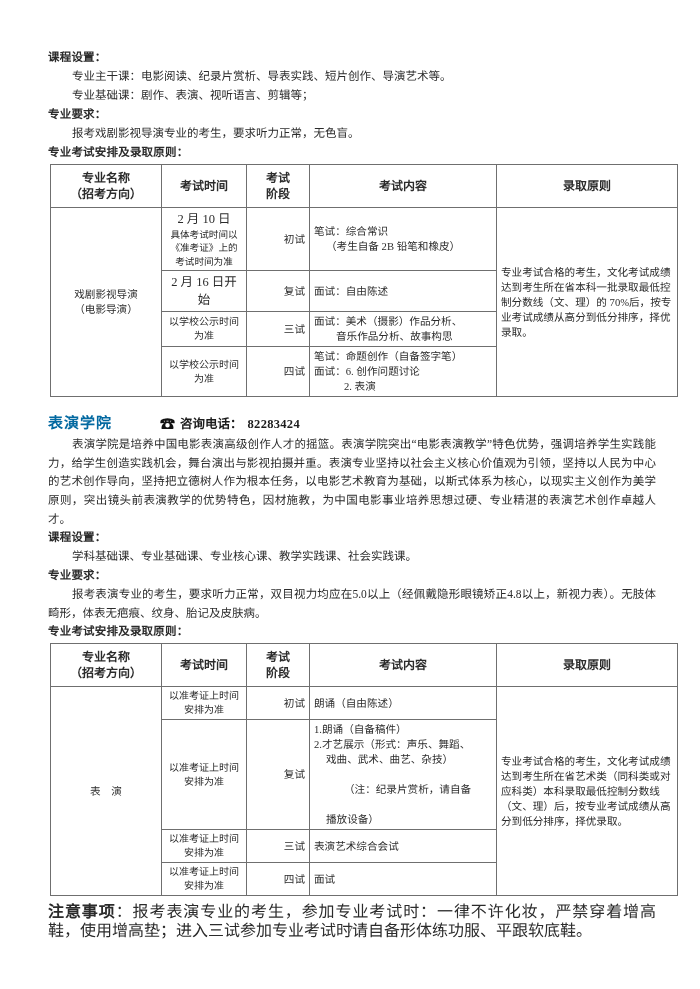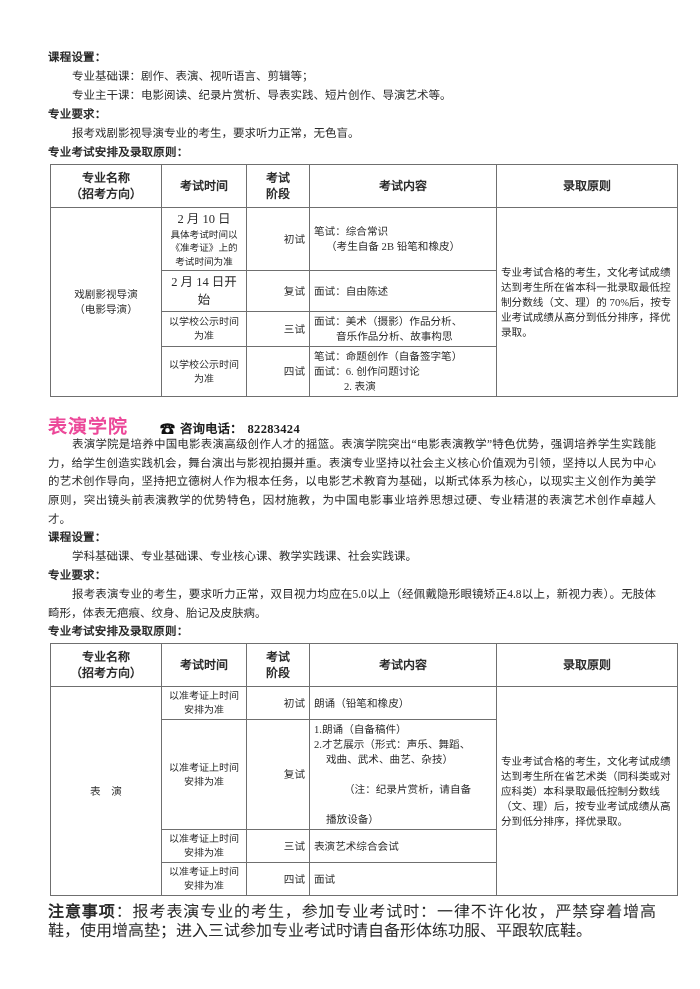--- a/index.html
+++ b/index.html
@@ -47,23 +47,23 @@
   }
 
   
   .college-head {
     display: flex;
     align-items: baseline;
     margin: 14px 0 2px 0;
     height: 22px;
   }
   .college-name {
-    color: #ec4899;
-    font-weight: bold;
-    font-size: 19px;
+    color: #0369a1;
+    font-weight: bold;
+    font-size: 15px;
     letter-spacing: 1px;
     width: 112px;
     flex: 0 0 112px;
   }
   .phone-wrap {
     display: flex;
     align-items: baseline;
     gap: 5px;
     font-size: 12.5px;
     font-weight: bold;
@@ -138,22 +138,22 @@
     color: #3a3a3a;
     font-family: "Liberation Serif", serif;
   }
 </style>
 </head>
 <body>
 
 <div class="page">
 
   <p class="sec-label">课程设置：</p>
+  <p class="body-line">专业主干课：电影阅读、纪录片赏析、导表实践、短片创作、导演艺术等。</p>
   <p class="body-line">专业基础课：剧作、表演、视听语言、剪辑等；</p>
-  <p class="body-line">专业主干课：电影阅读、纪录片赏析、导表实践、短片创作、导演艺术等。</p>
   <p class="sec-label">专业要求：</p>
   <p class="body-line">报考戏剧影视导演专业的考生，要求听力正常，无色盲。</p>
   <p class="sec-label">专业考试安排及录取原则：</p>
 
   <table class="exam">
     <thead>
       <tr>
         <th class="c-major">
           <span>专业名称</span><br>
           <span>（招考方向）</span>
@@ -181,21 +181,21 @@
         </td>
         <td class="c-stage stage-cell">初试</td>
         <td class="c-content">
           <span>笔试：综合常识</span><br>
           <span class="indent2">（考生自备 2B 铅笔和橡皮）</span>
         </td>
         <td class="c-rule" rowspan="4">专业考试合格的考生，文化考试成绩达到考生所在省本科一批录取最低控制分数线（文、理）的 70%后，按专业考试成绩从高分到低分排序，择优录取。</td>
       </tr>
       <tr>
         <td class="c-time time-cell">
-          <span class="big-date">2 月 14 日开始</span>
+          <span class="big-date">2 月 16 日开始</span>
         </td>
         <td class="c-stage stage-cell">复试</td>
         <td class="c-content">
           <span>面试：自由陈述</span>
         </td>
       </tr>
       <tr>
         <td class="c-time time-cell">
           <span class="sub-date" style="font-size:10px;line-height:14px;">以学校公示时间</span>
           <span class="sub-date" style="font-size:10px;line-height:14px;">为准</span>
@@ -258,21 +258,21 @@
     </thead>
     <tbody>
       <tr>
         <td class="c-major major-cell" rowspan="4">表　演</td>
         <td class="c-time time-cell">
           <span class="sub-date" style="font-size:10px;line-height:14px;">以准考证上时间</span>
           <span class="sub-date" style="font-size:10px;line-height:14px;">安排为准</span>
         </td>
         <td class="c-stage stage-cell">初试</td>
         <td class="c-content">
-          <span>朗诵（铅笔和橡皮）</span>
+          <span>朗诵（自由陈述）</span>
         </td>
         <td class="c-rule" rowspan="4">专业考试合格的考生，文化考试成绩达到考生所在省艺术类（同科类或对应科类）本科录取最低控制分数线（文、理）后，按专业考试成绩从高分到低分排序，择优录取。</td>
       </tr>
       <tr>
         <td class="c-time time-cell">
           <span class="sub-date" style="font-size:10px;line-height:14px;">以准考证上时间</span>
           <span class="sub-date" style="font-size:10px;line-height:14px;">安排为准</span>
         </td>
         <td class="c-stage stage-cell">复试</td>
         <td class="c-content">

